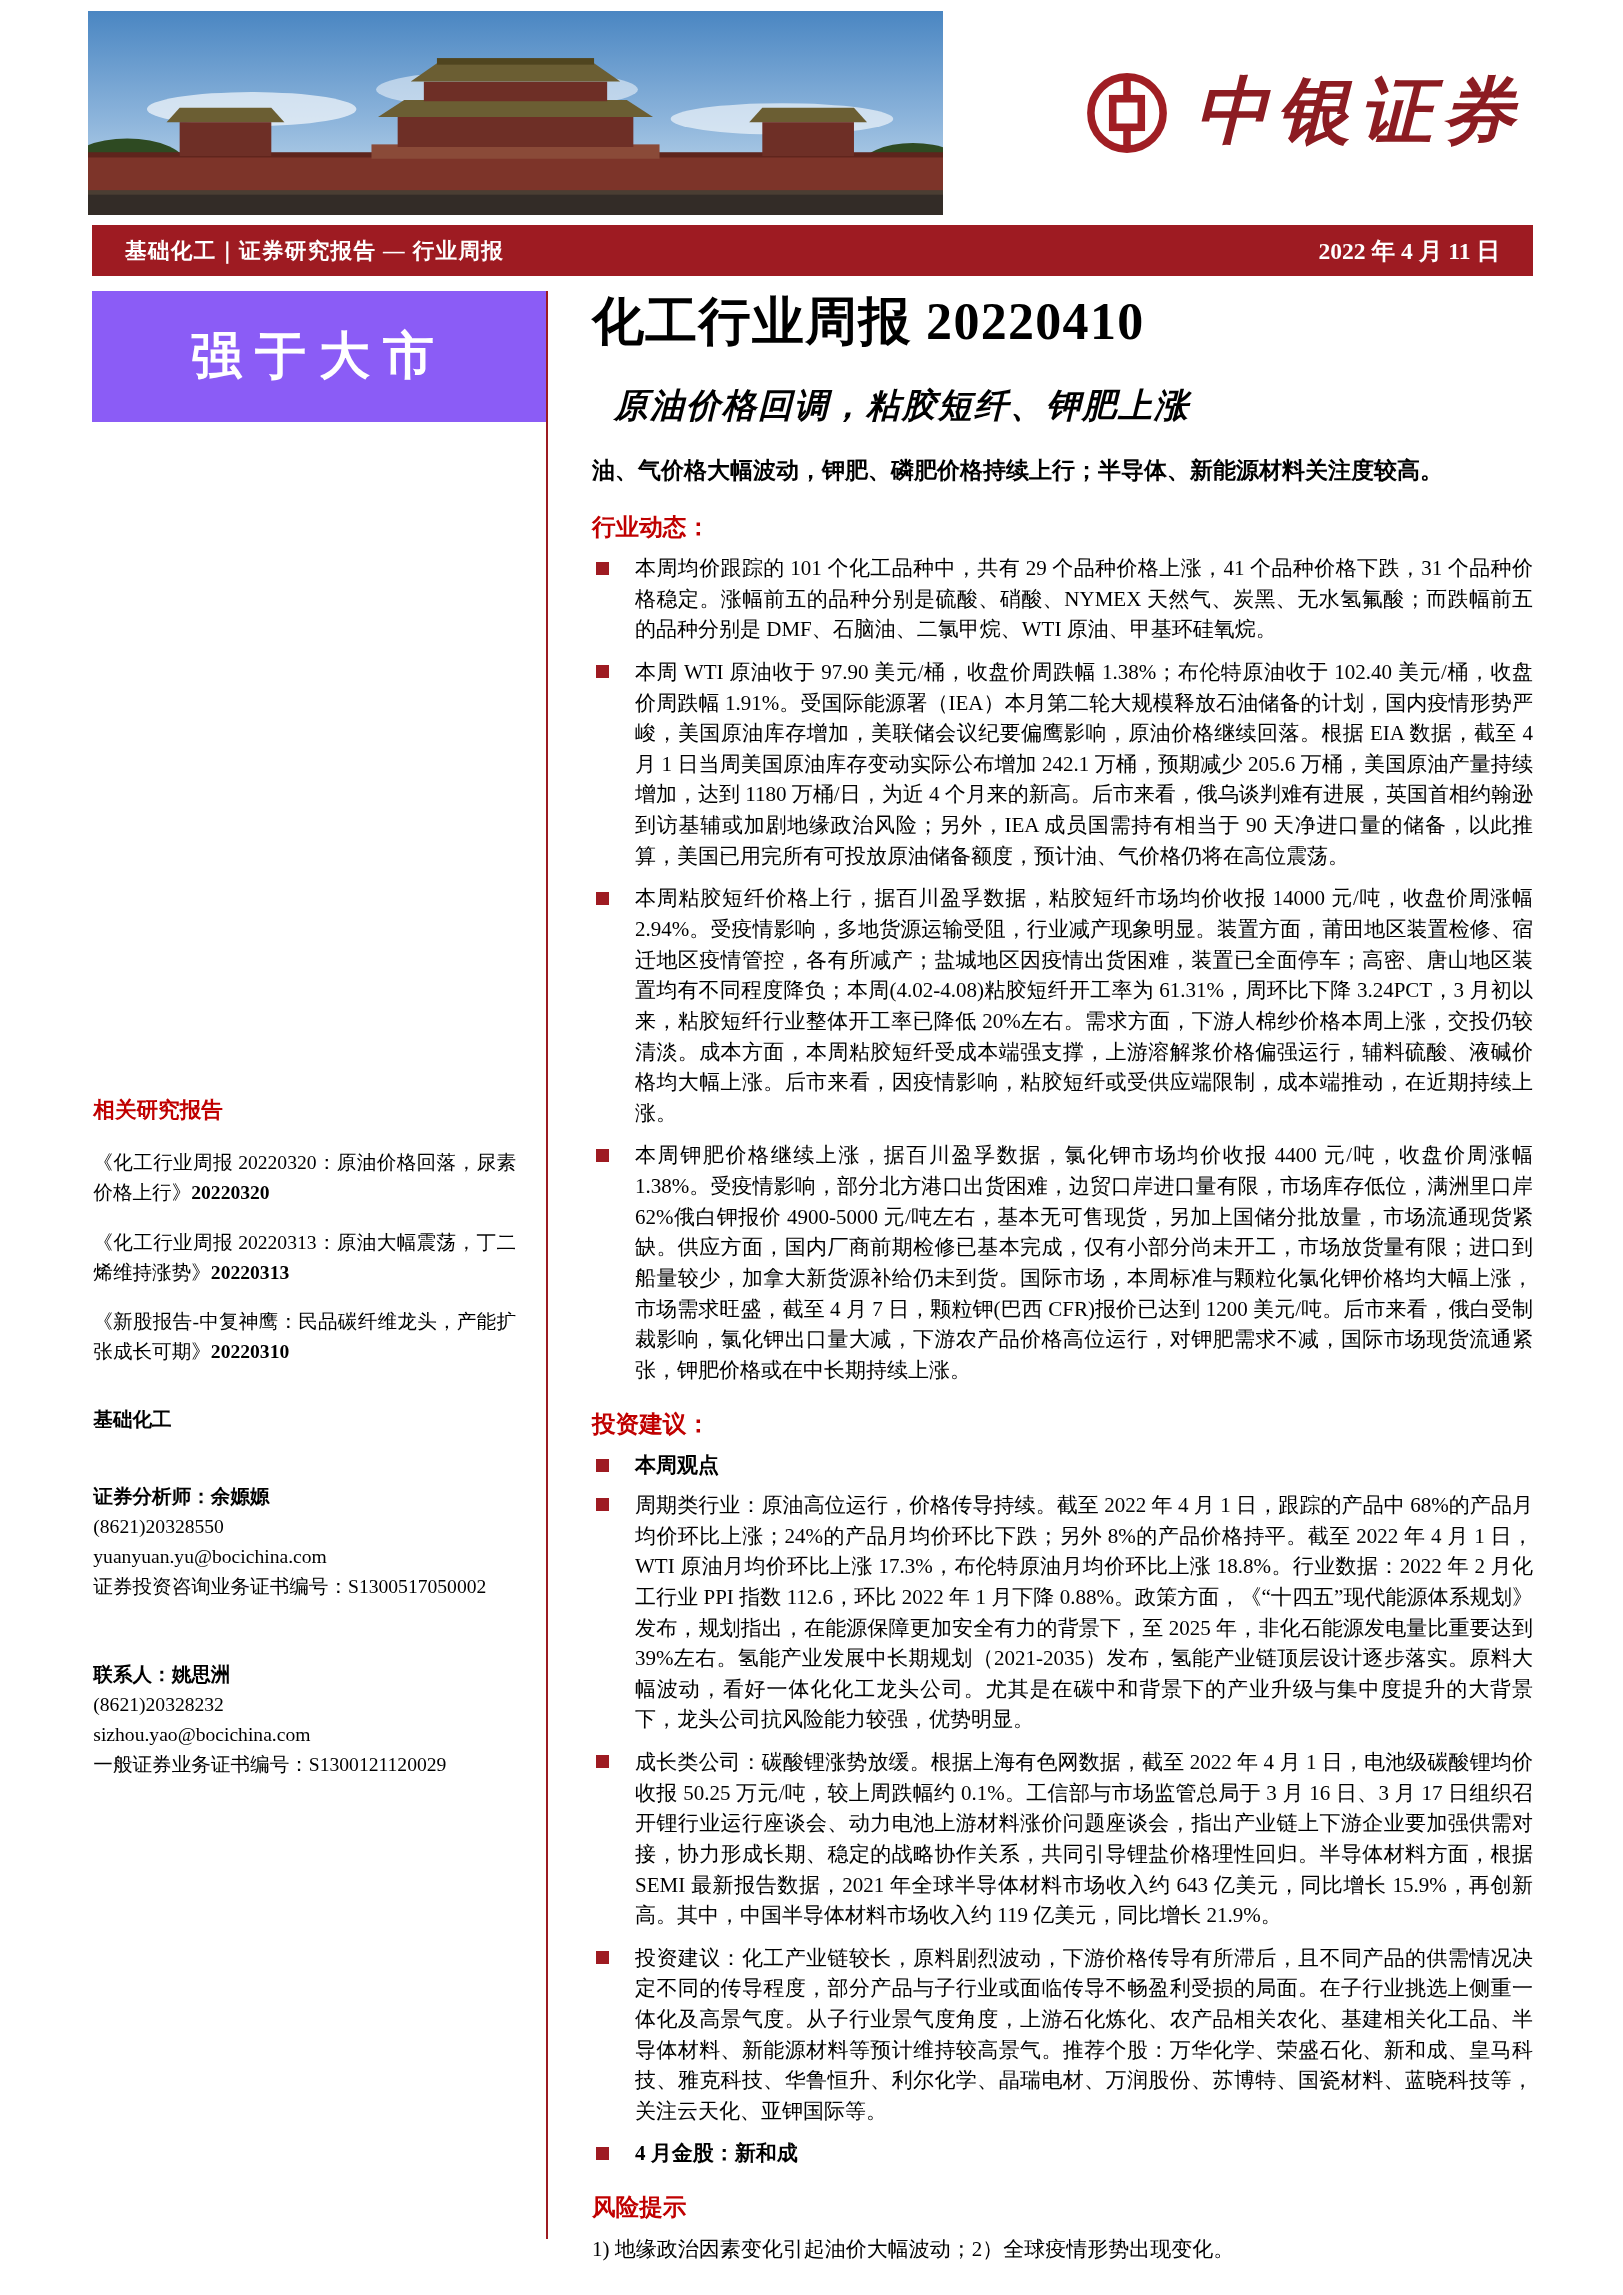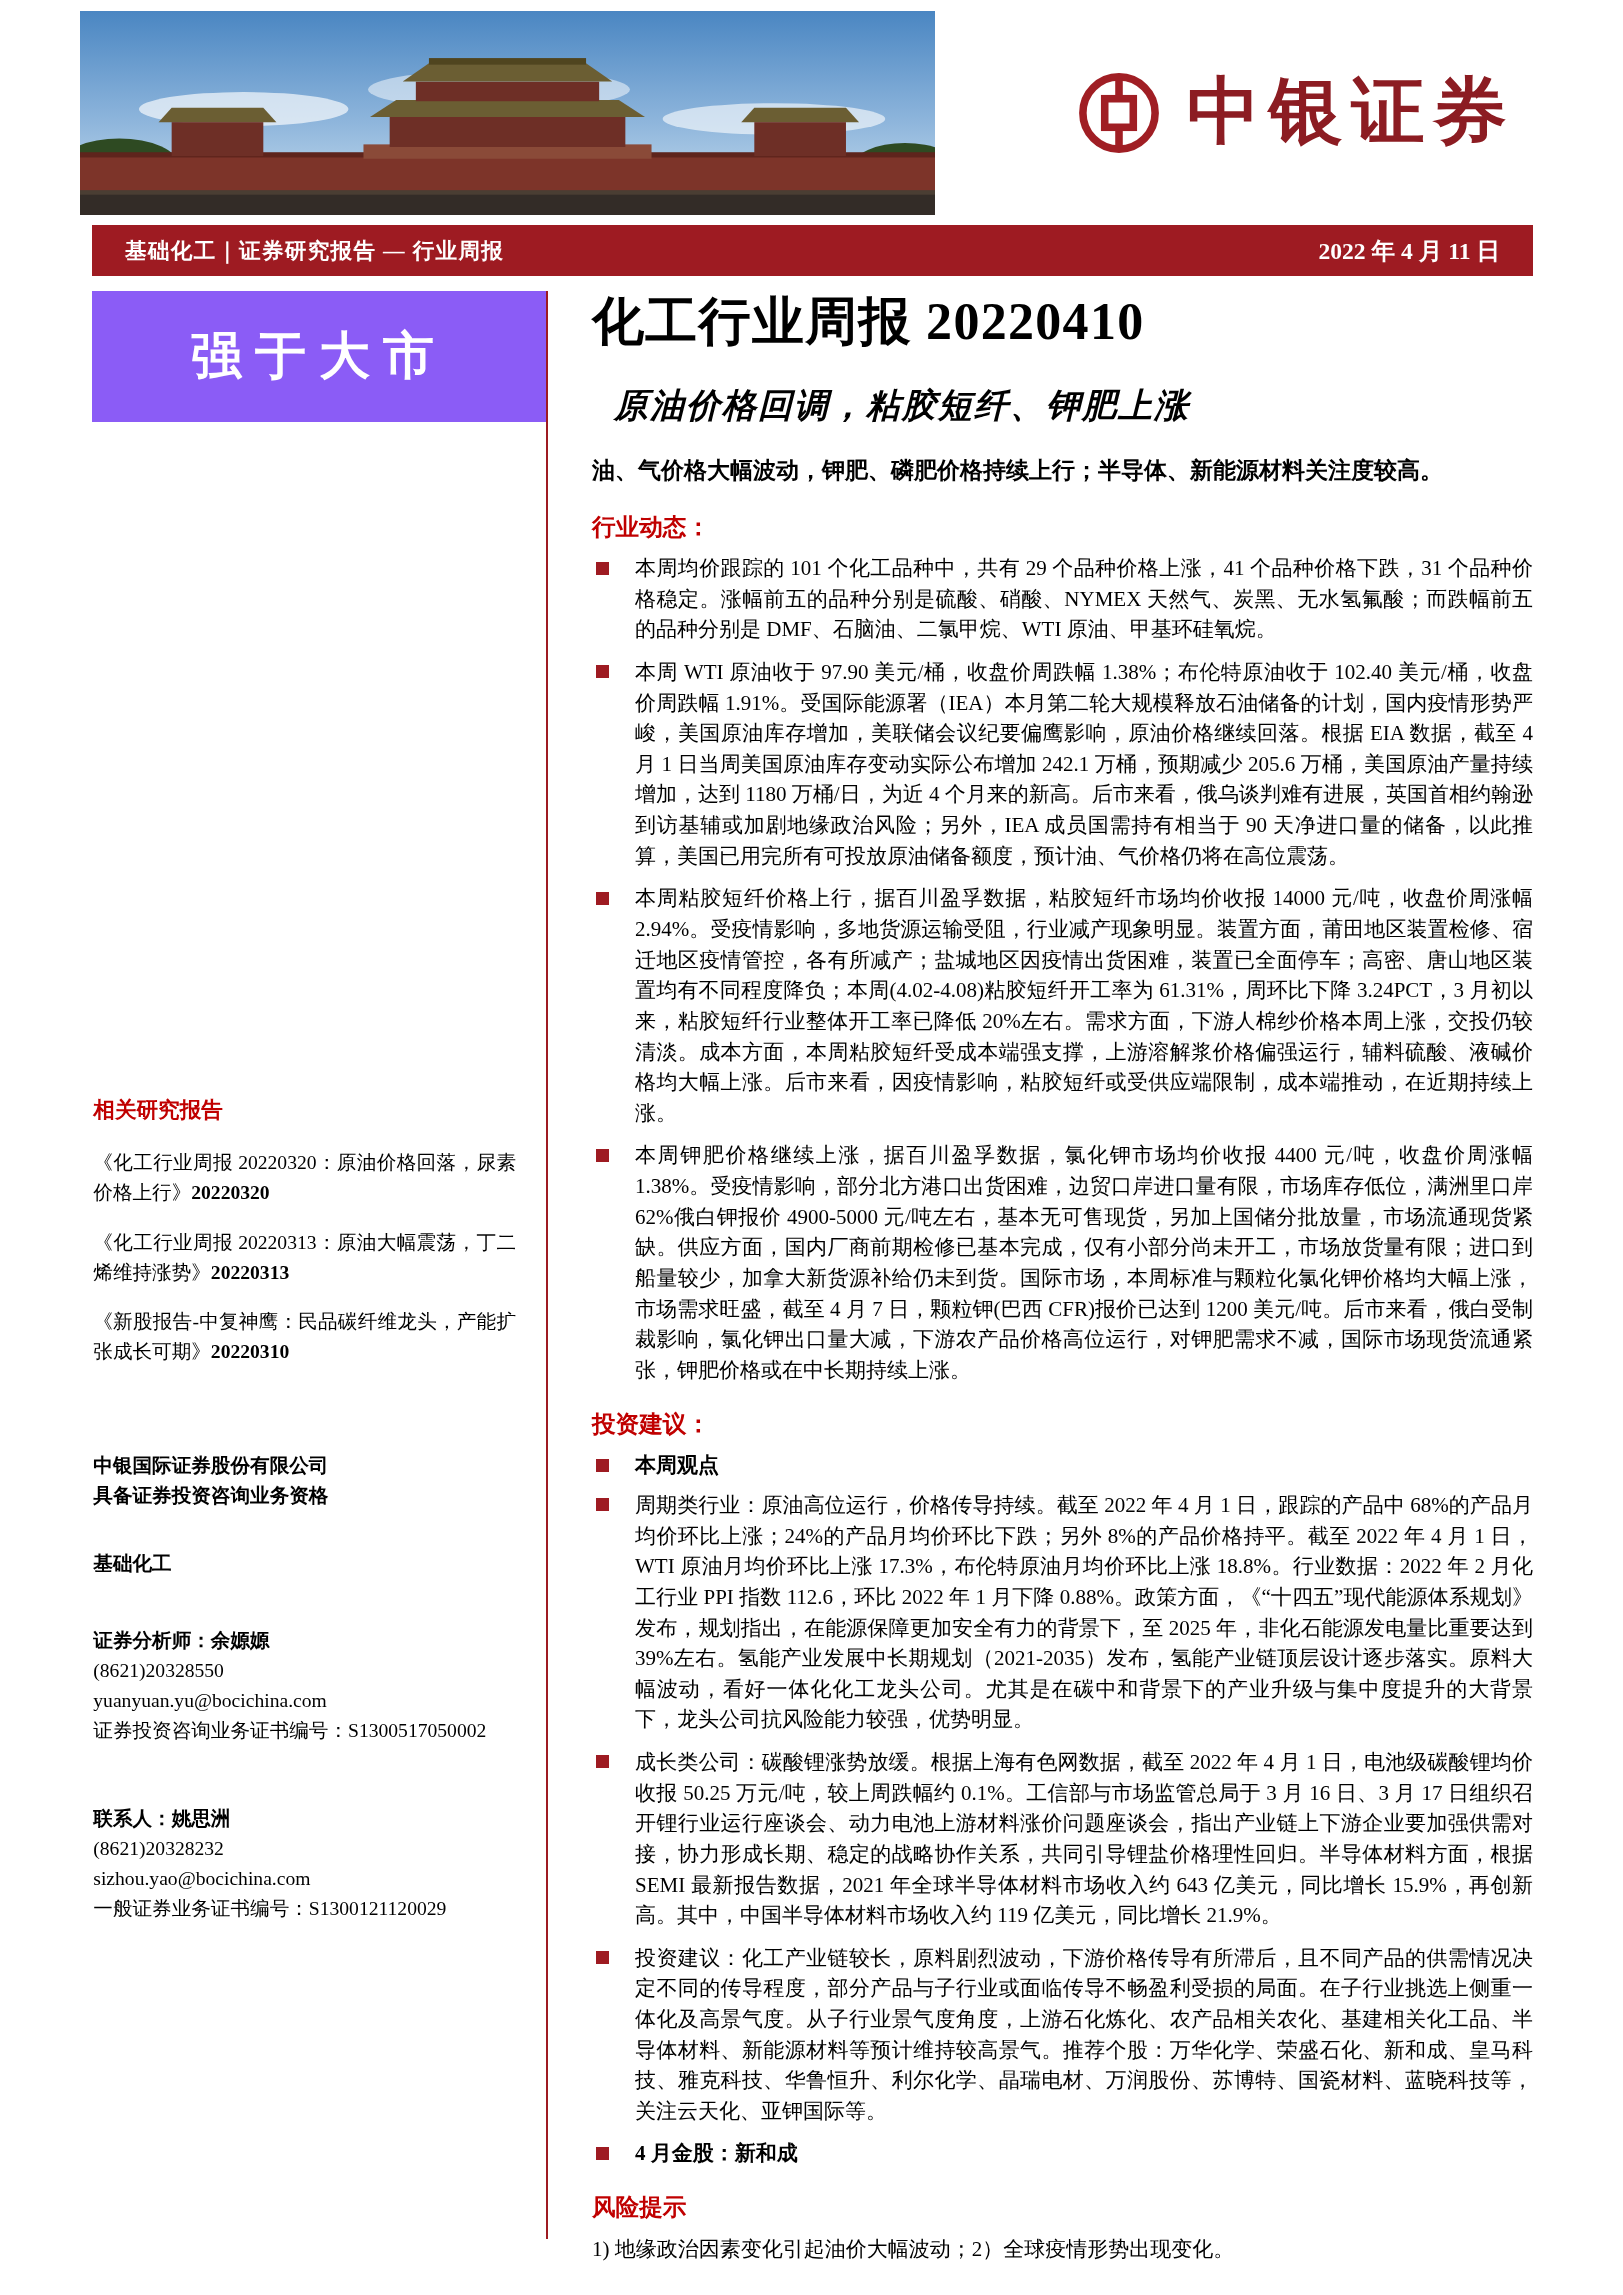--- a/index.html
+++ b/index.html
@@ -8,22 +8,23 @@
   .page {
     position: relative;
     width: 1624px; height: 2295px;
     background: #ffffff;
     font-family: "Liberation Serif", "DejaVu Serif", serif;
     color: #000;
     overflow: hidden;
   }
   
   .header {
-    position: absolute; left: 80px; top: 10.5px; width: 1441px; height: 204px;
+    position: absolute; left: 88px; top: 10.5px; width: 1441px; height: 204px;
     display: flex;
+    font-style: italic;
   }
   .photo { width: 855px; height: 204px; flex: none; }
   .photo svg { display:block; width:100%; height:100%; }
   .logo-area {
     flex: 1; display: flex; align-items: center; justify-content: flex-end;
     gap: 26px; padding-right: 5.2px;
   }
   .logo-mark svg { display:block; }
   .logo-text {
     font-size: 73px; font-weight: 700; letter-spacing: 9.2px;
@@ -149,24 +150,20 @@
 
     <aside class="left-col">
       <div class="rating-box">强于大市</div>
       <div class="left-content">
         <h3 class="related-head">相关研究报告</h3>
 
         <p class="report"><span>《化工行业周报 20220320：原油价格回落，尿素价格上行》</span><span class="rdate">20220320</span></p>
         <p class="report"><span>《化工行业周报 20220313：原油大幅震荡，丁二烯维持涨势》</span><span class="rdate">20220313</span></p>
         <p class="report"><span>《新股报告-中复神鹰：民品碳纤维龙头，产能扩张成长可期》</span><span class="rdate">20220310</span></p>
 
-        <div class="company-block">
-          <p>中银国际证券股份有限公司</p>
-          <p>具备证券投资咨询业务资格</p>
-        </div>
 
         <p class="industry-line">基础化工</p>
 
         <div class="analyst-block">
           <p class="pbold">证券分析师：余嫄嫄</p>
           <p>(8621)20328550</p>
           <p>yuanyuan.yu@bocichina.com</p>
           <p>证券投资咨询业务证书编号：S1300517050002</p>
         </div>
 

